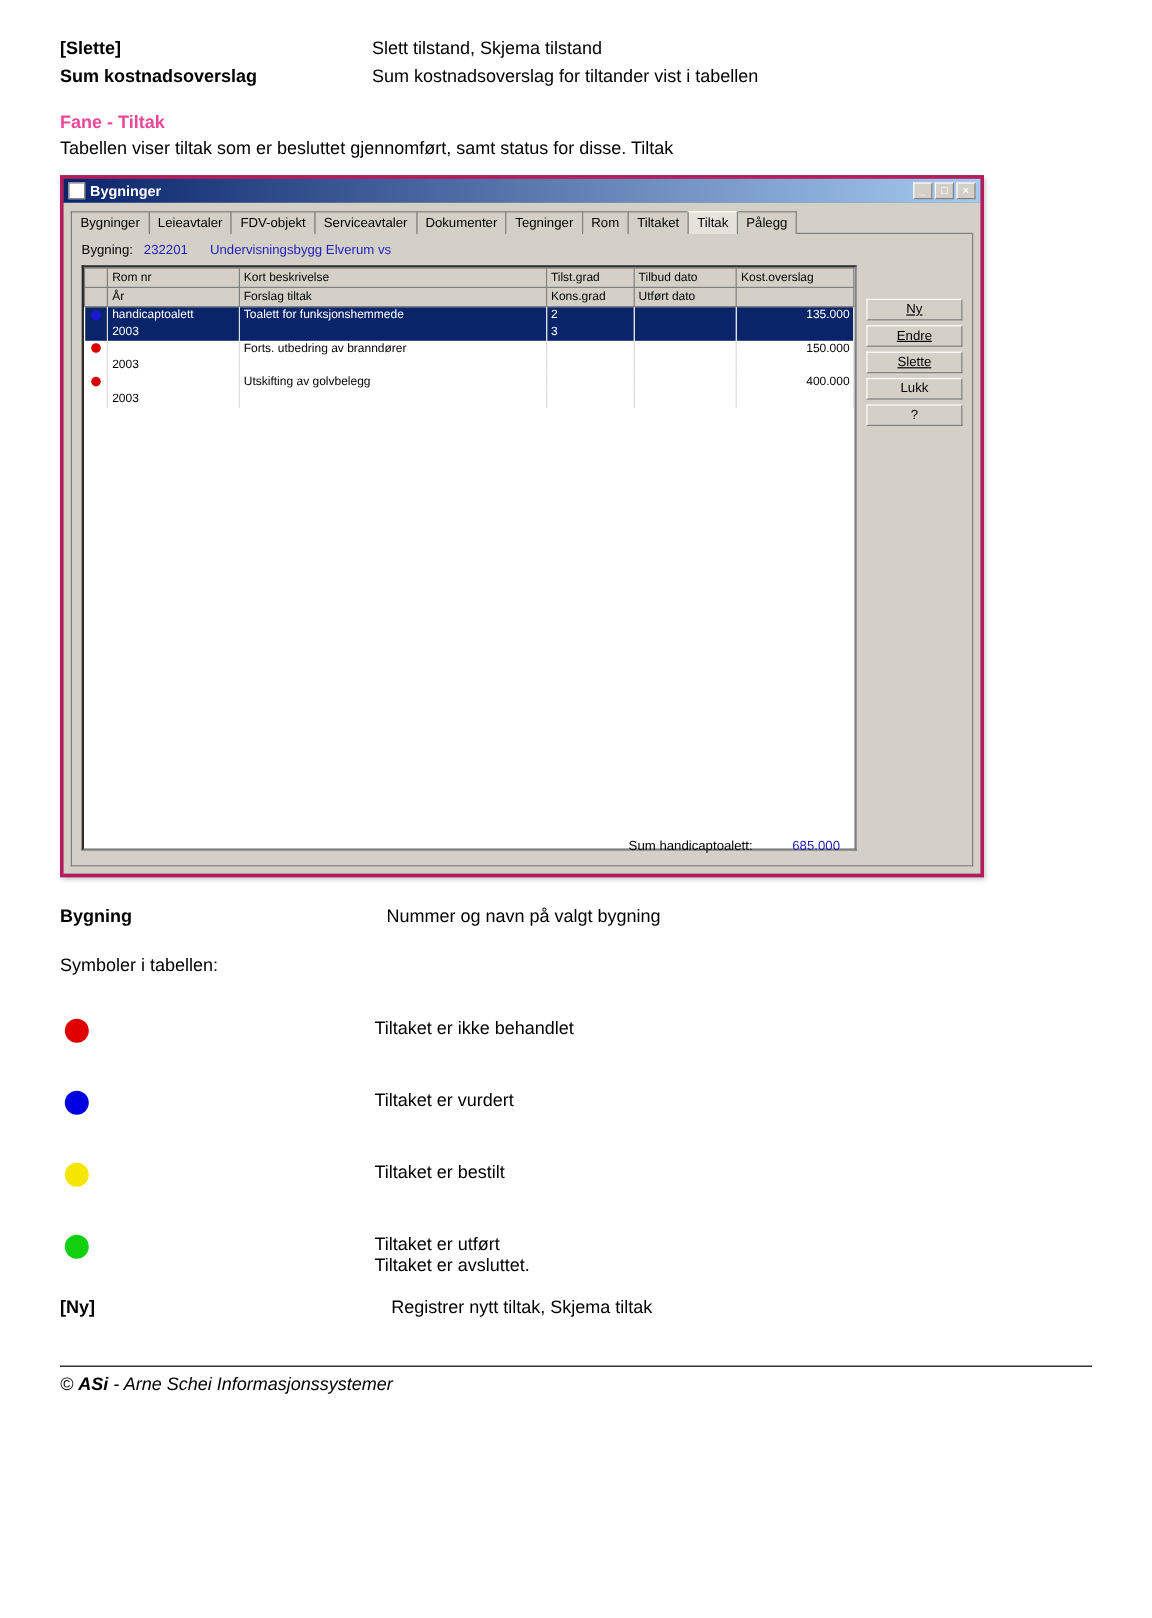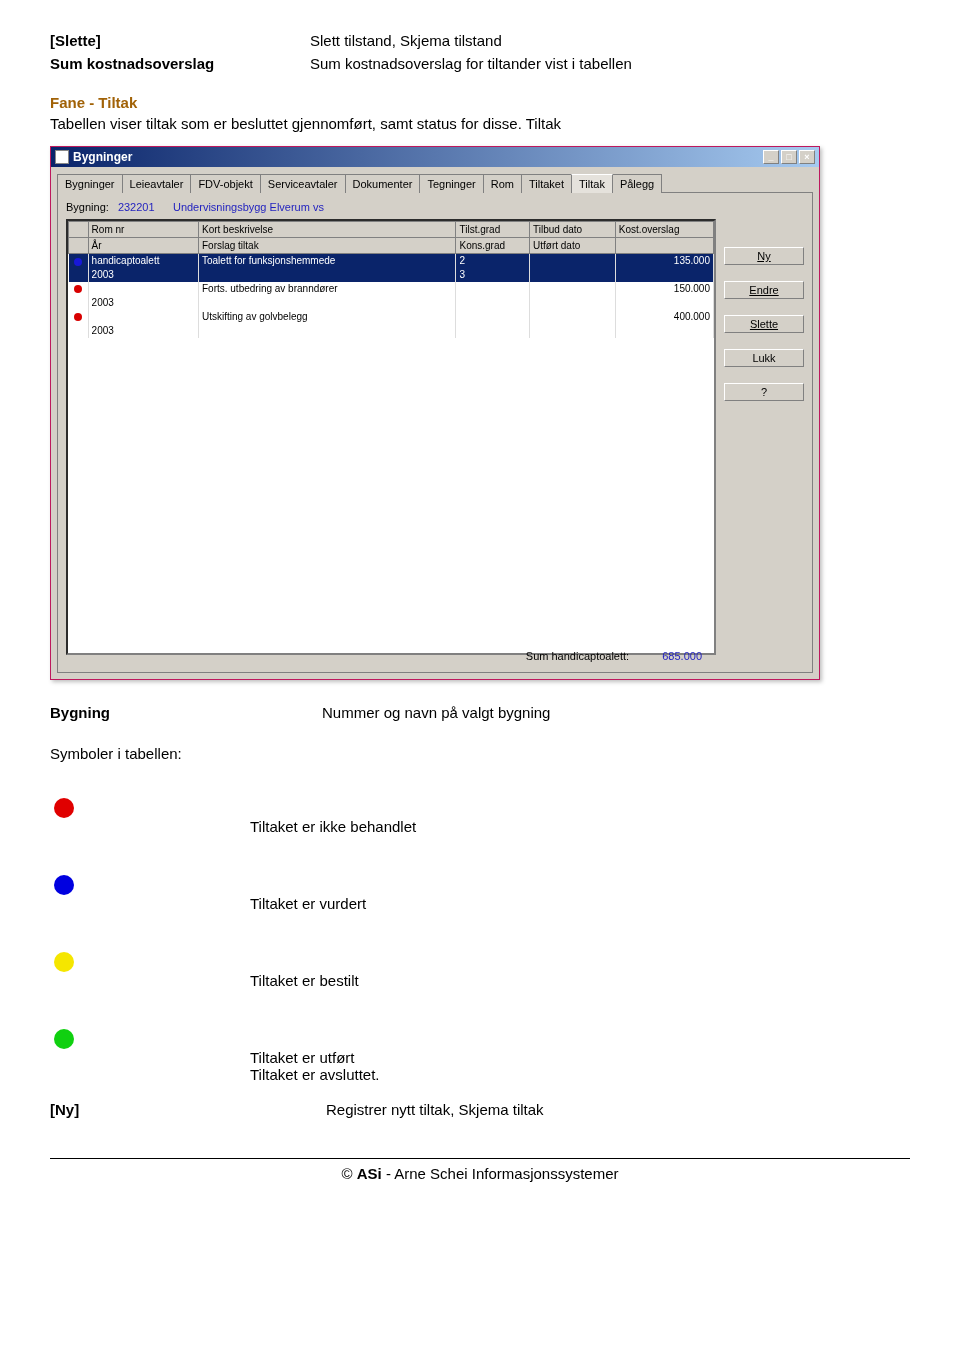--- a/index.html
+++ b/index.html
@@ -9,33 +9,33 @@
     width: 960px;
     color: #000;
     font-size: 15px;
     padding: 32px 50px 20px 50px;
   }
   .top-defs { margin-bottom: 22px; }
   .def-row { display: flex; margin-bottom: 6px; }
   .def-term { width: 260px; font-weight: bold; }
   .def-desc { flex: 1; }
   .section-head {
-    color: #a16207;
+    color: #ec4899;
     font-weight: bold;
     margin-top: 20px;
     margin-bottom: 4px;
   }
   .para { margin-bottom: 14px; }
 
   
   .win {
     width: 770px;
     margin: 6px 0 24px 0;
     background: #0f766e;
-    border: 1px solid #be185d;
+    border: 3px solid #be185d;
     box-shadow: 2px 2px 4px rgba(0,0,0,0.25);
     font-family: Tahoma, Arial, sans-serif;
     font-size: 11px;
   }
   .titlebar {
     background: linear-gradient(to right, #0a246a, #a6caf0);
     color: #fff;
     padding: 2px 4px;
     display: flex;
     align-items: center;
@@ -80,21 +80,21 @@
     min-height: 480px;
     position:relative;
   }
   .byg-line { color:#1f1fbf; font-size:11px; margin-bottom:6px; }
   .byg-line .lbl { color:#000; margin-right:6px; }
   .grid-area { display:flex; gap:8px; }
   .tablewrap {
     flex:1;
     background:#fff;
     border:2px inset #808080;
-    height: 436px;
+    height: 488px;
     overflow:hidden;
     position:relative;
   }
   table.grid { width:100%; border-collapse:collapse; table-layout:fixed;}
   table.grid th {
     background:#d4d0c8;
     border:1px solid #808080;
     font-weight:normal;
     font-size:10px;
     padding:2px 3px;
@@ -108,51 +108,51 @@
     height:14px;
     vertical-align: middle;
     white-space:nowrap;
     overflow:hidden;
   }
   tr.selrow td { background:#0a246a; color:#fff; }
   .dotcell { width:14px; text-align:center; }
   .dot { display:inline-block; width:8px; height:8px; border-radius:50%; vertical-align:middle;}
   .dot.blue{background:#1818d8;}
   .dot.red{background:#d80000;}
-  .rightbtns { width:80px; display:flex; flex-direction:column; gap:16px; padding-top:28px;}
+  .rightbtns { width:80px; display:flex; flex-direction:column; gap:4px; padding-top:28px;}
   .rbtn {
     background:#d4d0c8;
     border:1px solid #808080;
     border-top-color:#fff; border-left-color:#fff;
     padding:2px 0;
     font-size:11px;
     text-align:center;
   }
   .rbtn .ul { text-decoration:underline; }
   .sumline { position:absolute; bottom:10px; right:110px; font-size:11px; }
   .sumline .val { color:#1f1fbf; margin-left:30px; }
 
   
   .sym-header { display:flex; margin-top:20px; margin-bottom:24px; }
   .sym-left { width:260px; font-weight:bold; }
   .sym-right { flex:1;margin-left:12px; }
-  .sym-row { display:flex; align-items:flex-start; margin-bottom:40px;flex-direction:column; }
+  .sym-row { display:flex; align-items:flex-start; margin-bottom:40px; }
   .sym-icon { width:62px; display:flex; align-items:flex-start; justify-content:flex-start; padding-left:4px;}
   .bigdot { width:20px; height:20px; border-radius:50%; display:inline-block;}
   .bd-red{background:#e00000;}
   .bd-blue{background:#0000e0;}
   .bd-yellow{background:#f5e600;}
   .bd-green{background:#10d010;}
   .sym-text { flex:1; padding-left:200px;}
   .ny-row { display:flex; margin-top:4px;}
   .ny-term { width:276px; font-weight:bold; }
   .ny-desc { flex:1; }
 
   hr.footer-rule { margin-top:40px; border:none; border-top:1px solid #000;}
-  .footer { text-align:center; margin-top:6px; font-size:15px;}
+  .footer { text-align:left; margin-top:6px; font-size:15px;font-style:italic;}
   .footer a { color:#0000cc; text-decoration:underline;}
   .footer .line1 { }
   .footer .line2 { display:flex; justify-content:center; gap:60px; margin-top:2px;}
 </style>
 </head>
 <body>
 
 <div class="top-defs">
   <div class="def-row">
     <div class="def-term">[Slette]</div>

